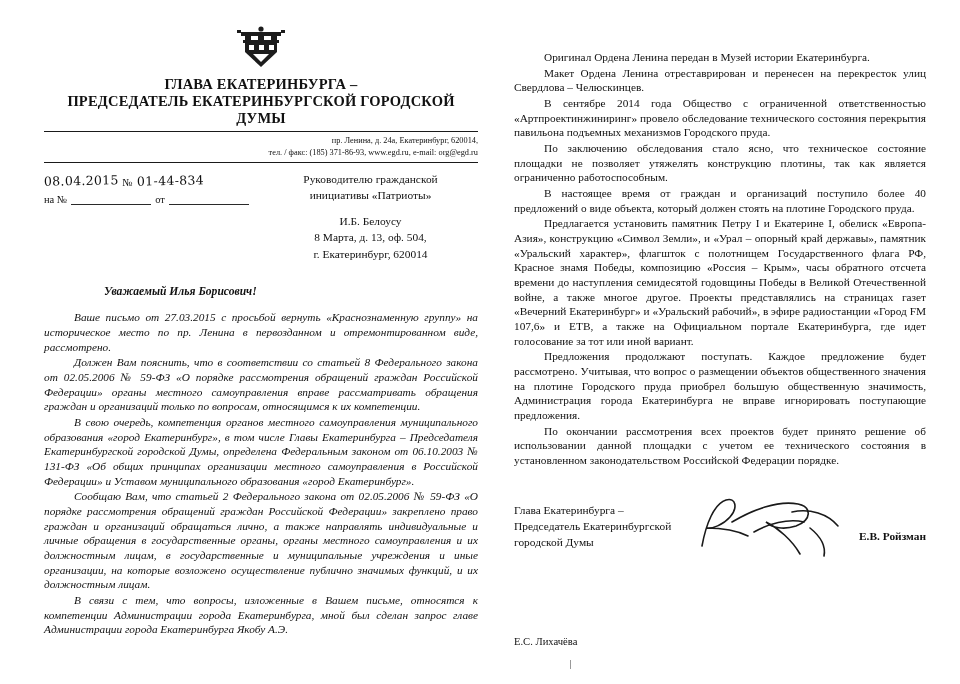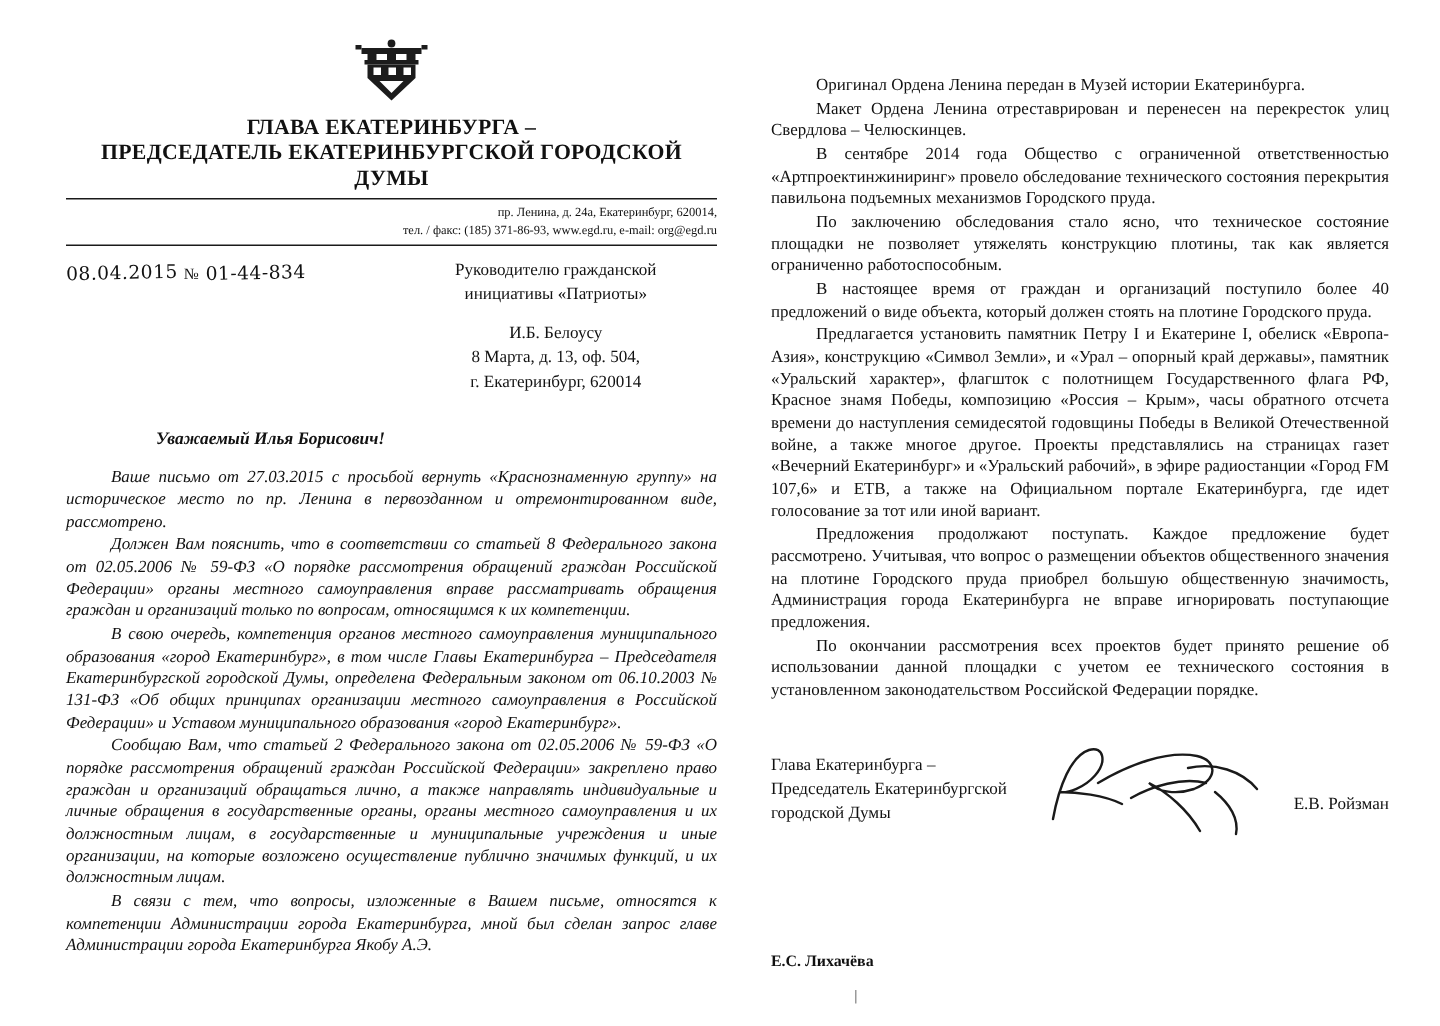--- a/index.html
+++ b/index.html
@@ -137,34 +137,34 @@
   .sig-title {
     font-size: 11.4px;
     line-height: 1.42;
     white-space: pre-line;
   }
   .sig-name {
     margin-left: auto;
     font-size: 11.4px;
     padding-top: 28px;
     white-space: nowrap;
+    font-weight: bold;
   }
   .scribble {
     position: absolute;
     right: 74px;
     top: -14px;
     width: 160px;
     height: 74px;
     pointer-events: none;
   }
   .executor {
     margin-top: 84px;
     font-size: 10.6px;
     line-height: 1.45;
-    font-weight: bold;
   }
   .dot-marks { position: absolute; }
   .tick {
     position: absolute;
     width: 1px; height: 9px;
     background: #9a9a9a;
   }
 </style>
 </head>
 <body>
@@ -209,20 +209,26 @@
     </div>
     <div class="lh-rule2"></div>
 
     <div class="refblock">
       <div class="ref-left">
         <div class="ref-line">
           <span class="hand">08.04.2015</span>
           <span class="lbl">№</span>
           <span class="hand">01-44-834</span>
         </div>
+        <div class="ref-line">
+          <span class="lbl">на №</span>
+          <span class="fill"></span>
+          <span class="lbl">от</span>
+          <span class="fill"></span>
+        </div>
       </div>
 
       <div class="addressee">
         <div class="blk">
           <div>Руководителю гражданской</div>
           <div>инициативы «Патриоты»</div>
         </div>
         <div class="blk">
           <div>И.Б. Белоусу</div>
           <div>8 Марта, д. 13, оф. 504,</div>

